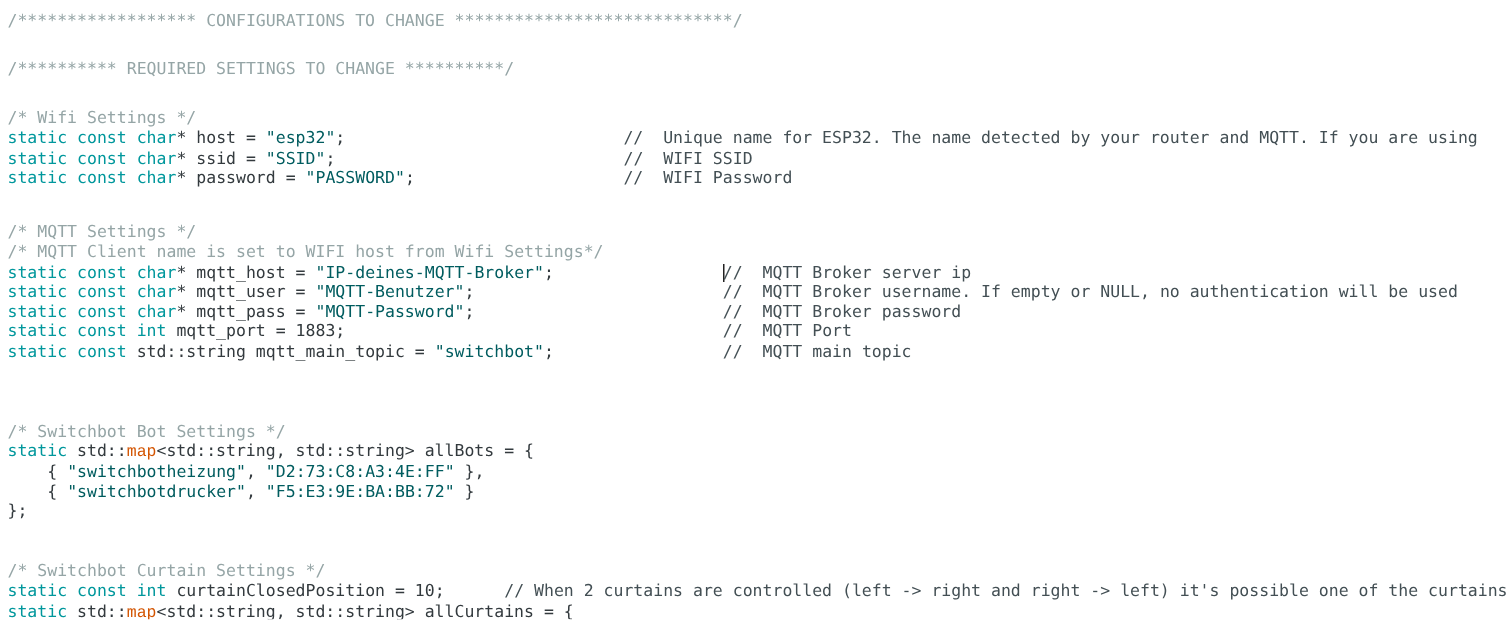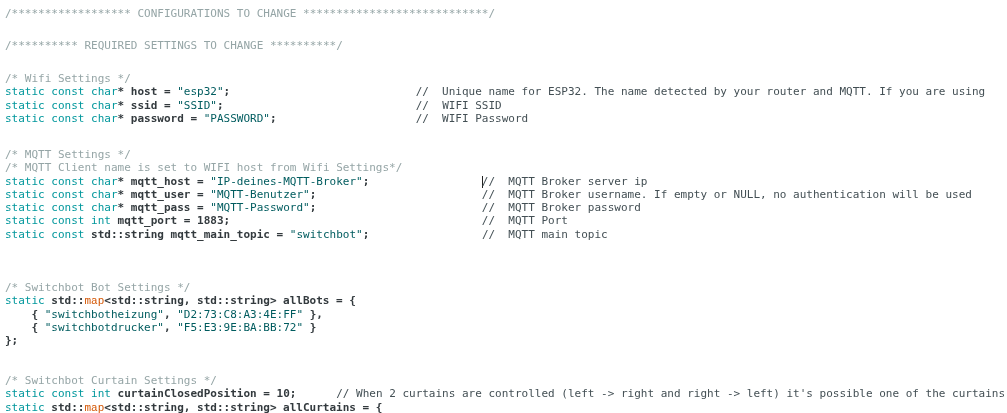--- a/index.html
+++ b/index.html
@@ -12,21 +12,21 @@
     font-size:11px;
     line-height:13.3px;
     cursor:text;
   }
   .code-section{position:absolute;left:5px;white-space:pre;}
   .code-line{white-space:pre;height:13.3px;}
   .tk-k {color:var(--kw);}
   .tk-s {color:var(--str);}
   .tk-c1{color:var(--bc);}
   .tk-c2{color:var(--lc);}
-  .tk-p {color:var(--pl);font-weight:bold;}
+  .tk-p {color:var(--pl);font-weight:normal;}
   .tk-t {color:var(--ty);font-family:Liberation Mono, monospace;}
   .caret{
     display:inline-block;width:1px;height:12px;
     background:#222;vertical-align:text-bottom;margin-right:-1px;
   }
 </style>
 </head>
 <body>
 
 <div class="editor" style="--kw: #00979C; --str: #005C5F; --bc: #95A5A6; --lc: #434F54; --pl: #333A3E; --ty: #D35400; background: rgb(255, 255, 255);">

